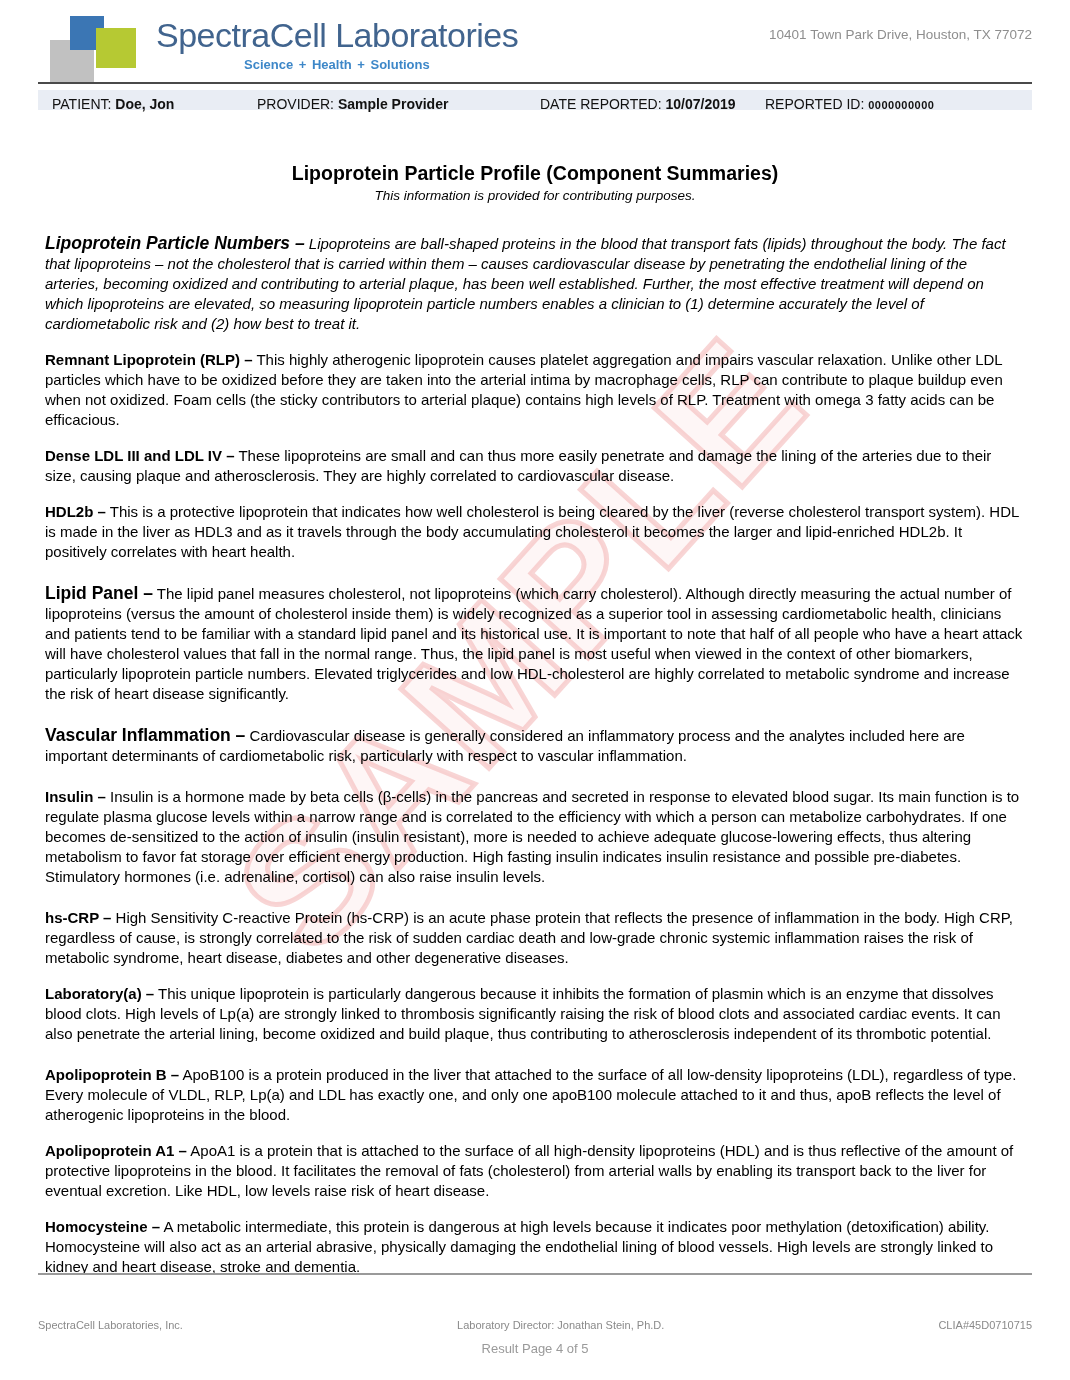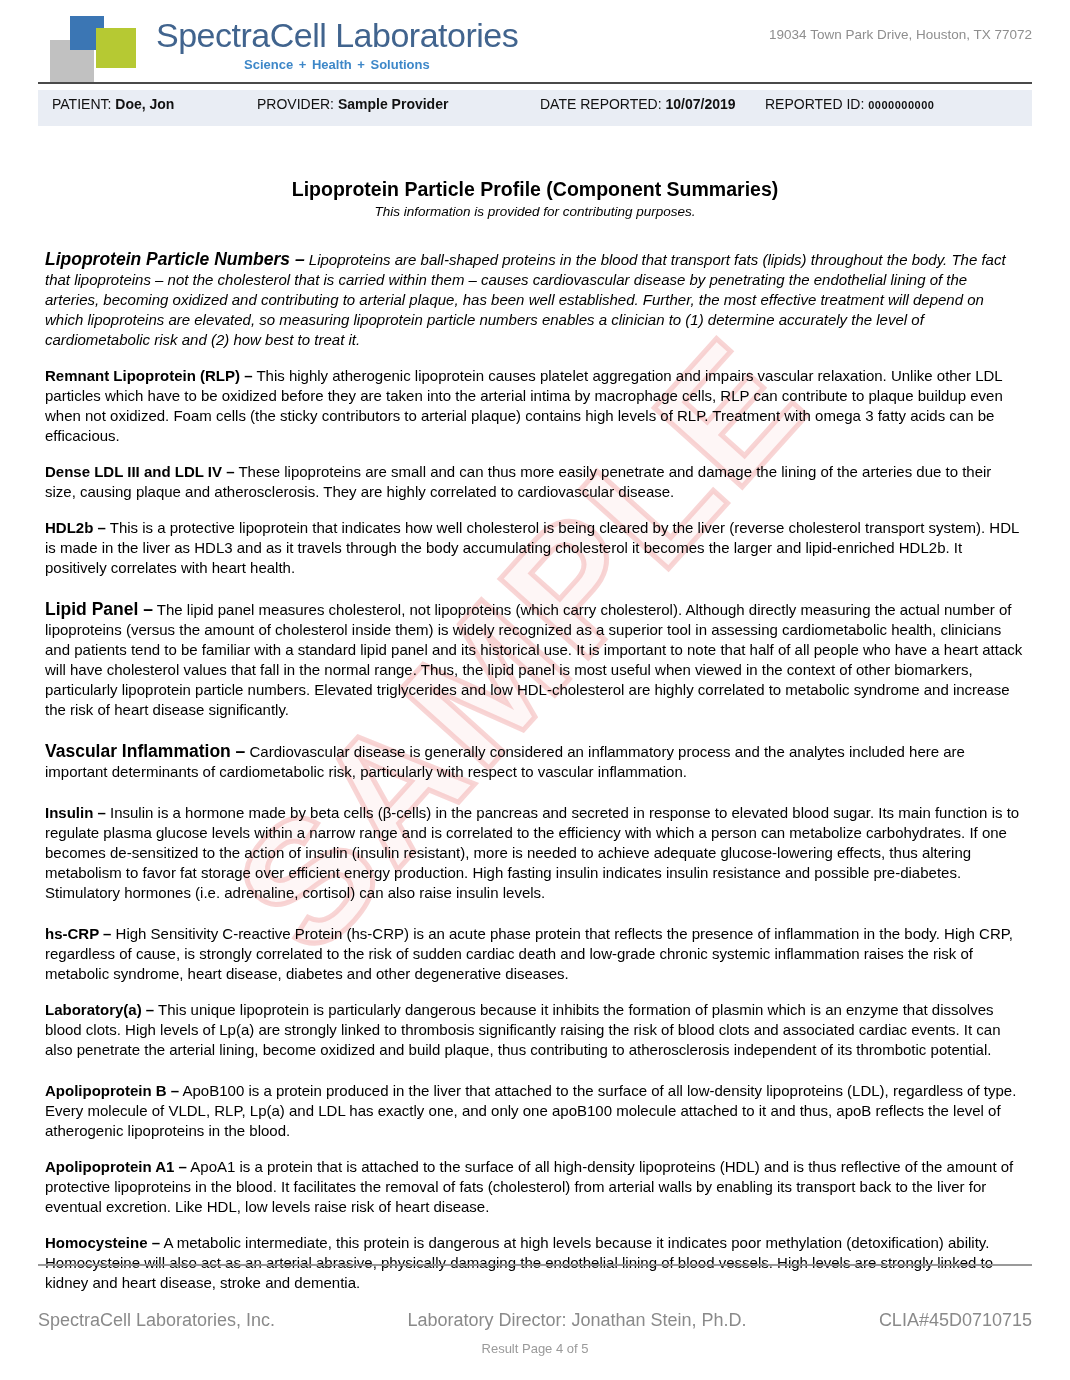--- a/index.html
+++ b/index.html
@@ -25,40 +25,40 @@
   .sq-gray  { left:12px; top:30px; width:44px; height:44px; background:#c1c1c1; z-index:1; }
   .sq-blue  { left:32px; top:6px;  width:34px; height:34px; background:#3b76b4; z-index:2; }
   .sq-green { left:58px; top:18px; width:40px; height:40px; background:#b6c933; z-index:3; }
   .logo-text-wrap { margin-left:6px; padding-top:8px; }
   .logo-name { font-size:34px; font-weight:400; color:#41648e; letter-spacing:-0.5px; line-height:1.05; }
   .logo-tagline { font-size:13px; font-weight:bold; color:#3d87c8; margin-top:3px; margin-left:88px; word-spacing:2px; }
   .contact { position:absolute; right:0; top:26px; text-align:right; font-size:13.5px; color:#8e8e8e; line-height:1.35; }
   .header-rule { height:2px; background:#4a4a4a; margin:0 38px; position:relative; z-index:1; }
   
   .patient-bar {
-    position:relative; margin:6px 38px 0 38px; height:36px; background:#e9edf4;
+    position:relative; margin:6px 38px 0 38px; height:20px; background:#e9edf4;
     font-size:14px; color:#111; z-index:1;
   }
   .pb-item { position:absolute; top:6px; white-space:nowrap; }
   .pb-item b { font-weight:bold; }
   .pb-accession-val { font-size:11px; font-weight:bold; letter-spacing:0.5px; }
   
   .main { position:relative; margin:0 45px; z-index:1; }
   .doc-title { text-align:center; font-size:19.5px; font-weight:bold; margin-top:52px; }
   .doc-subtitle { text-align:center; font-size:13.5px; font-style:italic; margin-top:3px; }
   
   .sec { font-size:15px; line-height:20px; margin-top:16px; text-align:left; }
   .sec.first { margin-top:30px;font-style:italic; }
   .sec .sec-head { font-weight:bold; }
   .sec.lg .sec-head { font-size:17.5px; }
   .sec.pre-gap { margin-top:21px; }
   
   .footer { position:absolute; left:38px; right:38px; bottom:24px; z-index:1; }
   .footer-rule { height:2px; background:#9a9a9a; margin-bottom:6px; }
-  .footer-row { display:flex; justify-content:space-between; font-size:18px; color:#8a8a8a;margin-top:44px; }
+  .footer-row { display:flex; justify-content:space-between; font-size:11px; color:#8a8a8a;margin-top:44px; }
   .footer-page { text-align:center; font-size:13px; color:#9a9a9a; margin-top:10px; }
 </style>
 </head>
 <body>
 
 <div class="page">
 
   <div class="watermark">SAMPLE</div>
 
   <header class="header">
@@ -67,21 +67,21 @@
         <span class="sq sq-gray"></span>
         <span class="sq sq-blue"></span>
         <span class="sq sq-green"></span>
       </div>
       <div class="logo-text-wrap">
         <div class="logo-name">SpectraCell Laboratories</div>
         <div class="logo-tagline">Science + Health + Solutions</div>
       </div>
     </div>
     <div class="contact">
-      <div>19034 Town Park Drive, Houston, TX 77072</div>
+      <div>10401 Town Park Drive, Houston, TX 77072</div>
     </div>
   </header>
 
   <div class="header-rule"></div>
 
   <div class="patient-bar">
     <div class="pb-item" style="left:14px">
       <span>PATIENT:</span>
       <b>Doe, Jon</b>
     </div>

